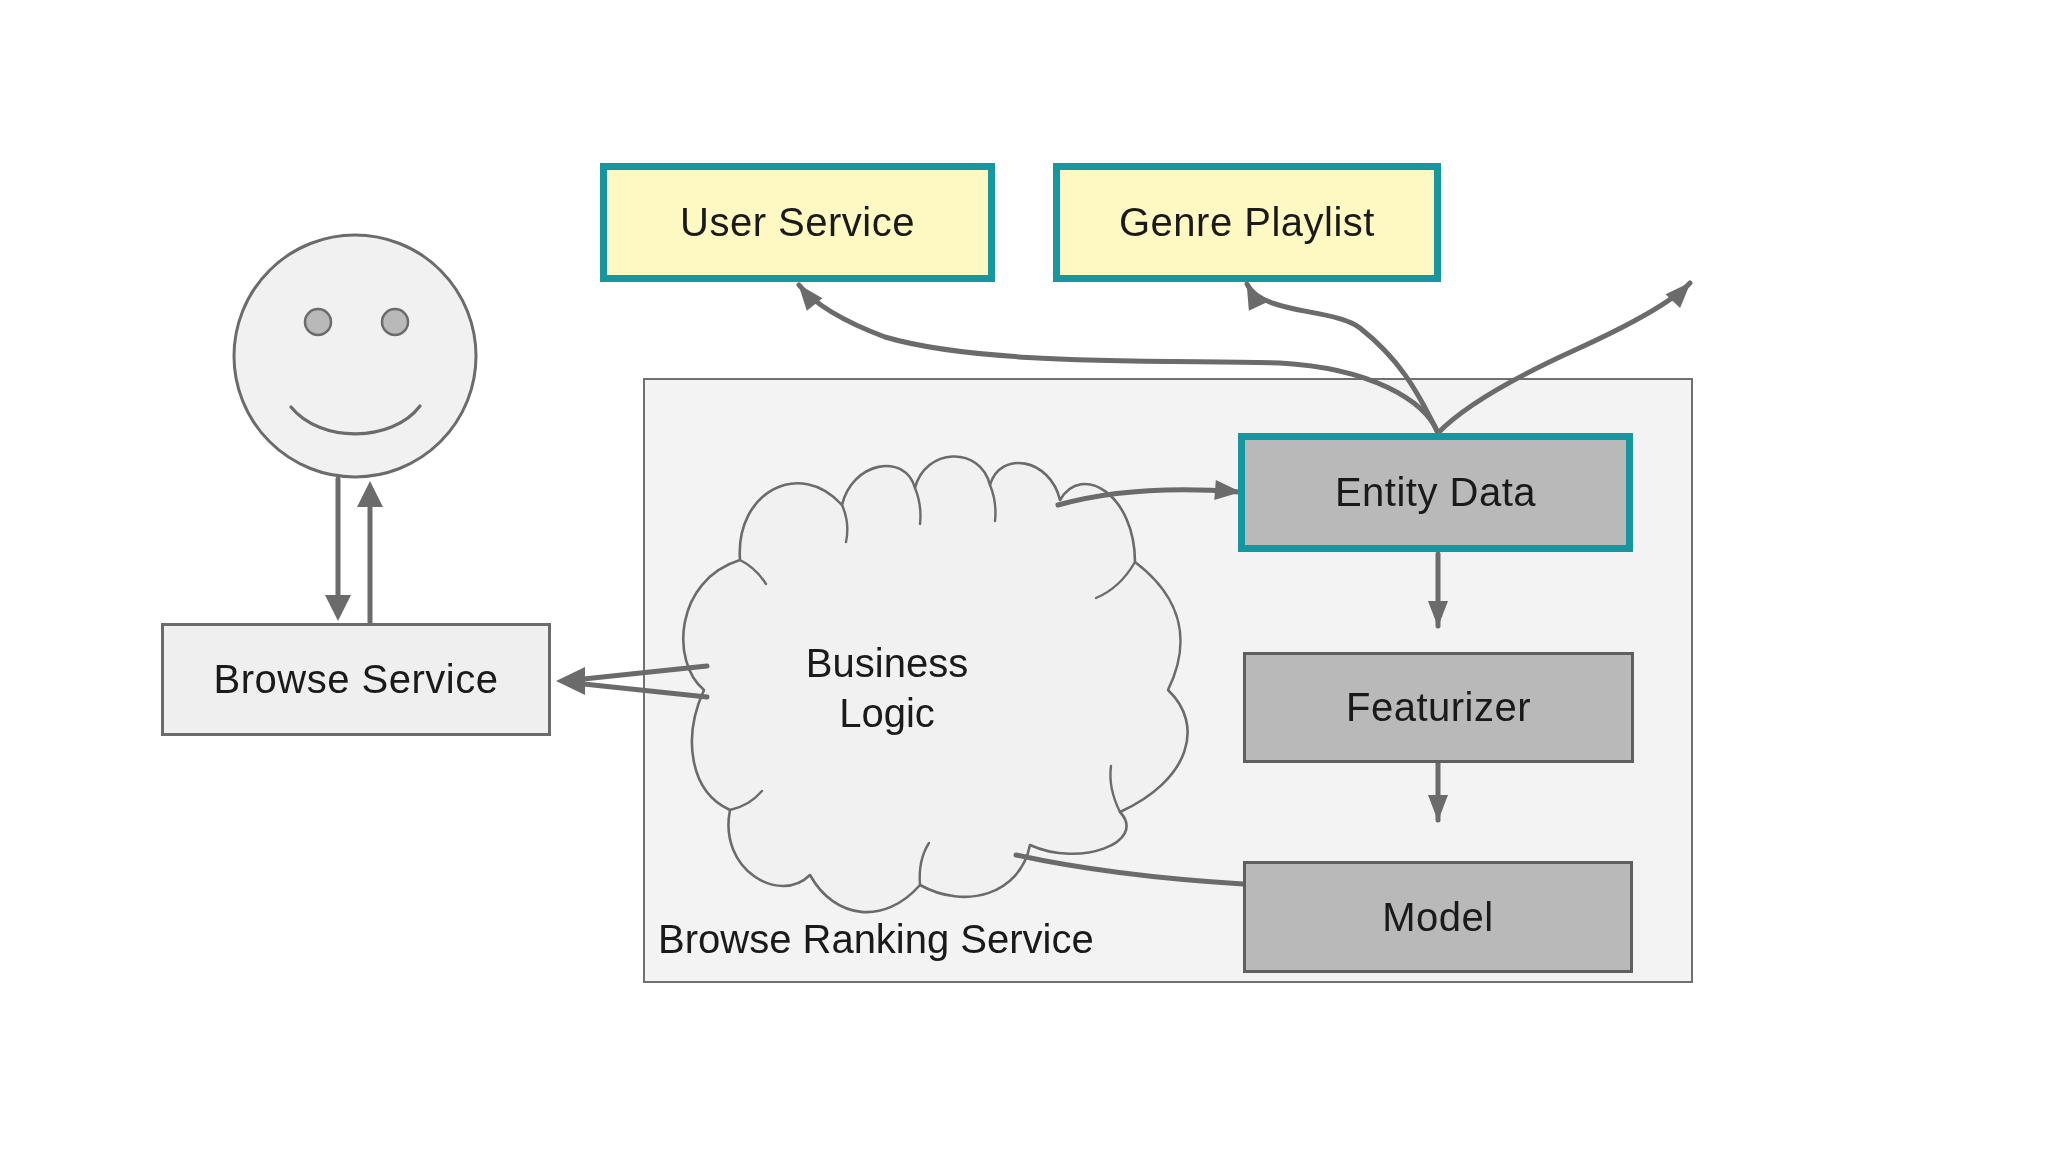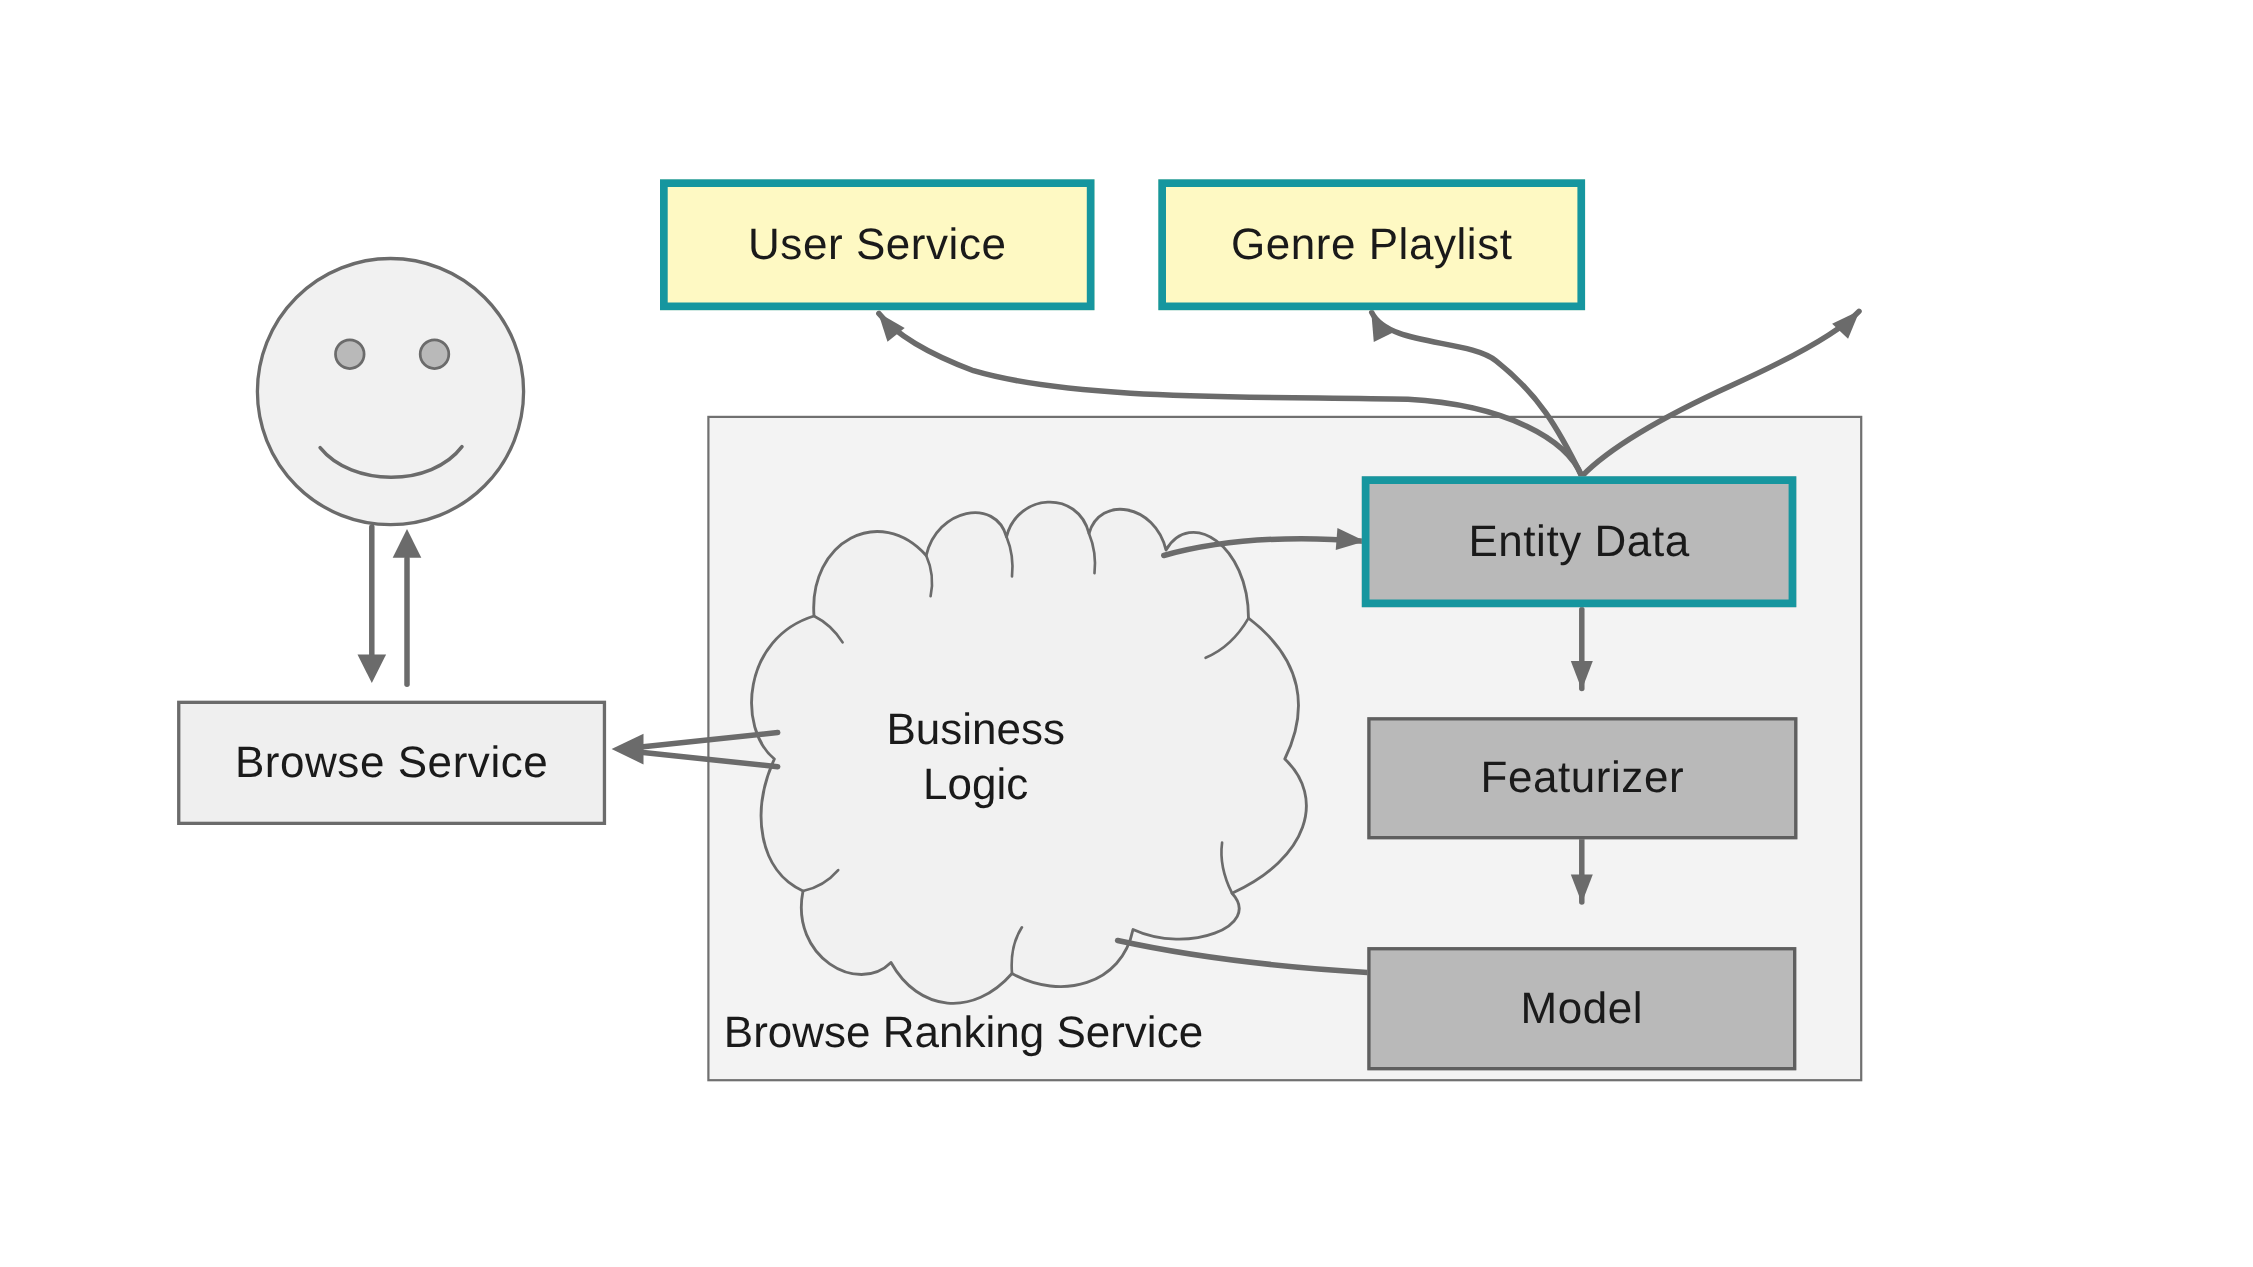--- a/index.html
+++ b/index.html
@@ -8,21 +8,21 @@
   .abs{position:absolute;box-sizing:border-box;}
   .node{display:flex;align-items:center;justify-content:center;
         font-size:40px;letter-spacing:0.5px;z-index:3;}
   .svc{background:#fef9c3;border:7px solid #16969f;}
   .gray{background:#b9b9b9;border:3px solid #5f5f5f;margin-top:20px;}
   .grayteal{background:#b9b9b9;border:7px solid #16969f;}
   .light{background:#efefef;border:3px solid #6b6b6b;}
   #user-service{left:600px;top:163px;width:395px;height:119px;}
   #genre-service{left:1053px;top:163px;width:388px;height:119px;}
   #playlist-service{left:1493px;top:163px;width:397px;height:119px;}
-  #browse-service{left:161px;top:623px;width:390px;height:113px;margin-top:14px;}
+  #browse-service{left:161px;top:623px;width:390px;height:113px;}
   #container{left:643px;top:378px;width:1050px;height:605px;background:#f3f3f3;
              border:2px solid #707070;z-index:1;}
   #container-label{left:658px;top:917px;font-size:40px;z-index:3;}
   #entity-data{left:1238px;top:433px;width:395px;height:119px;}
   #featurizer{left:1243px;top:632px;width:391px;height:111px;}
   #model{left:1243px;top:841px;width:390px;height:112px;}
   #cloud-label{left:737px;top:638px;width:300px;text-align:center;
                font-size:40px;line-height:50px;z-index:3;}
   #diagram-svg{position:absolute;left:0;top:0;z-index:2;}
 </style>

